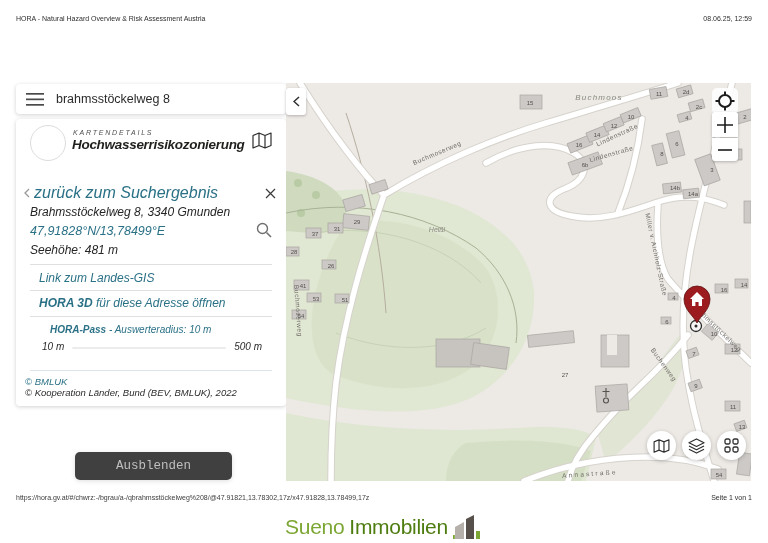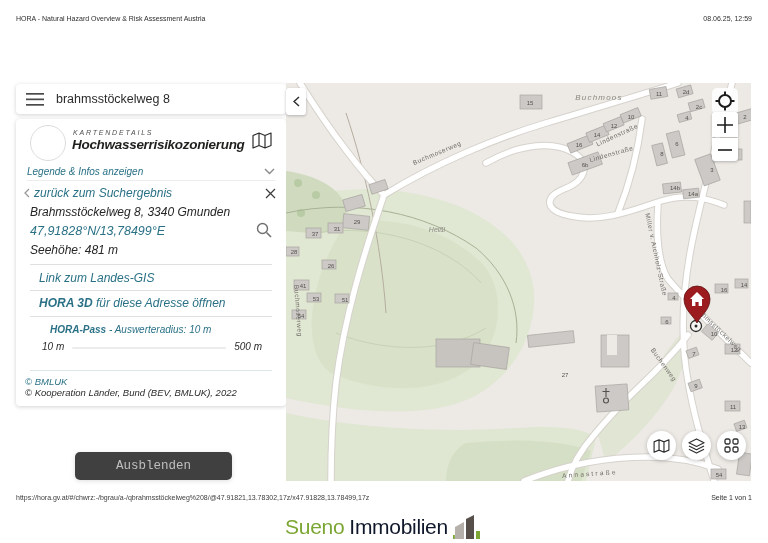--- a/index.html
+++ b/index.html
@@ -11,34 +11,34 @@
   #hdr-title { left:16px; top:15px; }
   #hdr-date  { right:16px; top:15px; }
   #ftr-url   { left:16px; top:494px; color:#3c3c3c; }
   #ftr-page  { right:16px; top:494px; }
 
   
   #logo { position:absolute; left:0; right:0; top:507px; text-align:center; }
   #logo .inner { display:inline-flex; align-items:flex-end; gap:5px; }
   #logo .word { font-size:21px; letter-spacing:-0.3px; }
   #logo .green { color:#7ca633; }
-  #logo .dark  { color:#0f172a;margin-top:8px; }
+  #logo .dark  { color:#4d7c0f;margin-top:8px; }
 
   
   .card { position:absolute; background:#fff; border-radius:4px; box-shadow:0 1px 4px rgba(0,0,0,.18); }
   #search-card { left:16px; top:84px; width:270px; height:30px; display:flex; align-items:center; padding:0 10px; gap:12px; }
   #search-card input { border:0; outline:none; font-size:12.5px; color:#2b2b2b; flex:1; font-family:inherit; background:transparent; }
 
   #detail-card { left:16px; top:119px; width:270px; height:287px;font-style:italic; }
   .avatar { position:absolute; left:14px; top:6px; width:36px; height:36px; border-radius:50%; border:1.5px solid #dcdcdc; }
   .eyebrow { position:absolute; left:57px; top:10px; font-size:7px; letter-spacing:1.8px; color:#4e4e4e; }
   .panel-title { position:absolute; left:56px; top:18px; font-size:13.5px; font-weight:bold; letter-spacing:-0.3px; color:#1f1f1d; }
   .map-ic { position:absolute; right:14px; top:13px; }
   .legend-row { position:absolute; left:11px; right:11px; top:43px; height:19px; display:flex; align-items:center; justify-content:space-between; color:#2a7186; font-size:10px; border-bottom:1px solid #ededed; }
-  .back-row { position:absolute; left:8px; right:10px; top:66px; height:16px; display:flex; align-items:center; gap:4px; font-size:12px; color:#2a7186; }
+  .back-row { position:absolute; left:8px; right:10px; top:66px; height:16px; display:flex; align-items:center; gap:4px; font-size:16px; color:#2a7186; }
   .back-row .spacer { flex:1; }
   .addr  { position:absolute; left:14px; top:86px;  font-size:12px;  color:#262626; }
   .coord { position:absolute; left:14px; top:105px; font-size:12.5px; color:#2a7186; }
   .mag   { position:absolute; right:14px; top:103px; }
   .elev  { position:absolute; left:14px; top:124px; font-size:12px; color:#262626; }
   .div   { position:absolute; left:14px; right:14px; height:1px; background:#e0e0e0; }
   .link1 { position:absolute; left:23px; top:152px; font-size:12px; color:#2a7186; }
   .link2 { position:absolute; left:23px; top:177px; font-size:12px; color:#2a7186; }
   .link3 { position:absolute; left:34px; top:205px; font-size:10px; color:#2a7186; }
   .slider-row { position:absolute; left:26px; right:24px; top:221px; height:14px; font-size:10px; color:#2b2b2b; }
@@ -89,26 +89,20 @@
     <input type="text" value="brahmsstöckelweg 8" style="">
   </div>
 
   <div id="detail-card" class="card">
     <div class="avatar"></div>
     <div class="eyebrow">KARTENDETAILS</div>
     <div class="panel-title">Hochwasserrisikozonierung</div>
     <svg class="map-ic" width="20" height="17" viewBox="0 0 20 17">
       <path d="M1,3.5 L7,1 L13,3.5 L19,1 V13.5 L13,16 L7,13.5 L1,16 Z M7,1 V13.5 M13,3.5 V16" fill="none" stroke="#2f2f2f" stroke-width="1.2" stroke-linejoin="round"></path>
     </svg>
-    <div class="legend-row">
-      <span>Legende &amp; Infos anzeigen</span>
-      <svg width="11" height="7" viewBox="0 0 11 7">
-        <polyline points="1,1 5.5,5.5 10,1" fill="none" stroke="#8a8a8a" stroke-width="1.4"></polyline>
-      </svg>
-    </div>
     <div class="back-row">
       <svg width="6" height="10" viewBox="0 0 6 10">
         <polyline points="5,1 1,5 5,9" fill="none" stroke="#9a9a9a" stroke-width="1.3"></polyline>
       </svg>
       <span>zurück zum Suchergebnis</span>
       <span class="spacer"></span>
       <svg width="11" height="11" viewBox="0 0 11 11">
         <path d="M1,1 L10,10 M10,1 L1,10" stroke="#3a3a3a" stroke-width="1.2"></path>
       </svg>
     </div>

